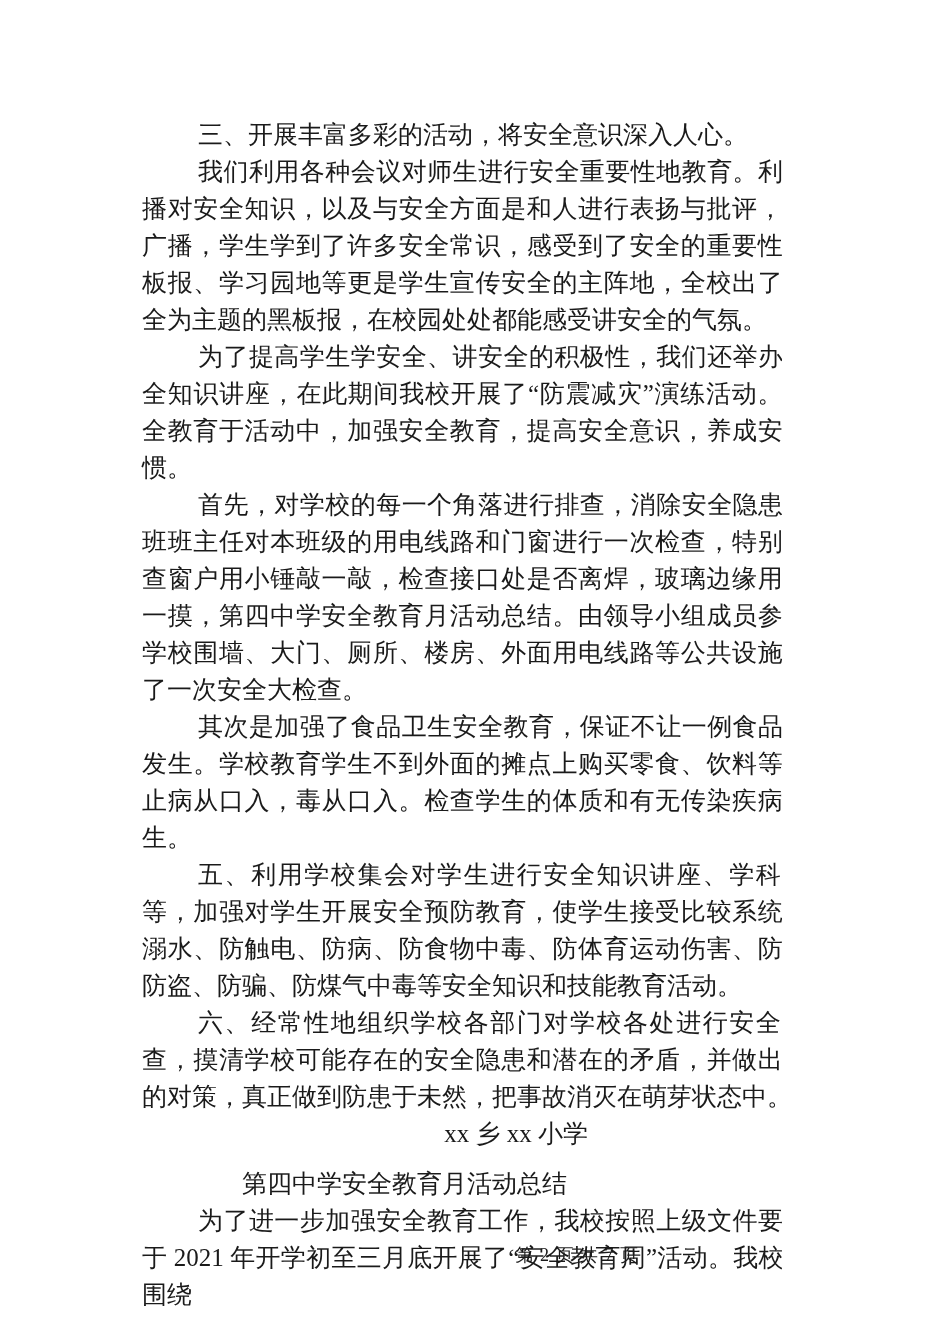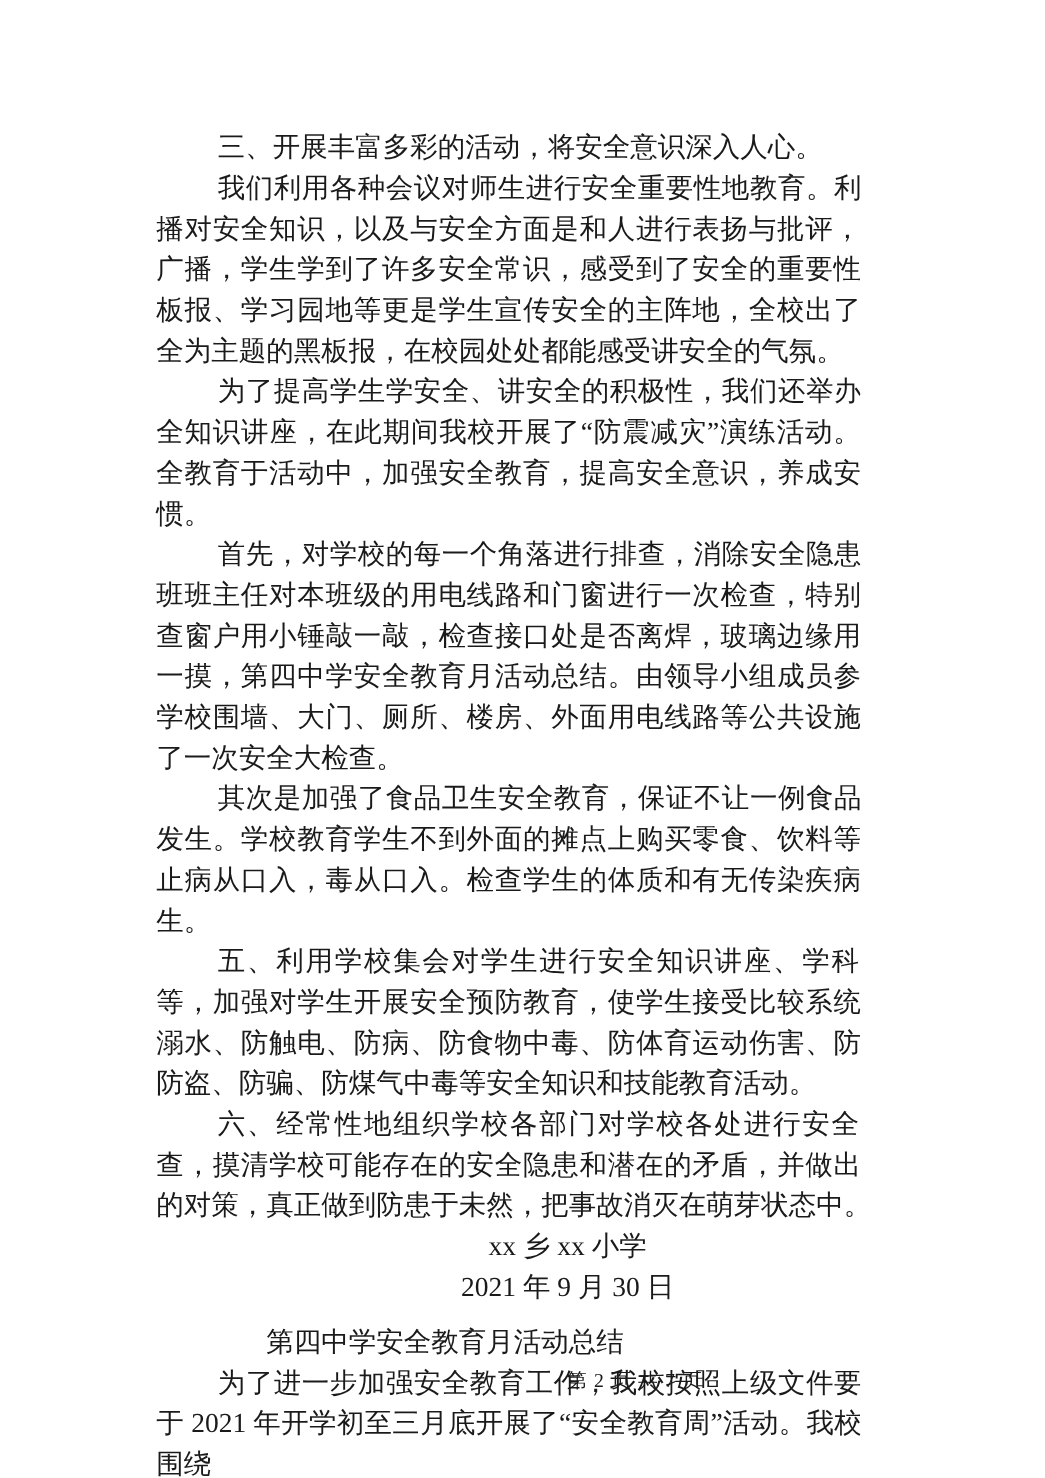--- a/index.html
+++ b/index.html
@@ -56,18 +56,17 @@
 <div class="page">
   <div class="content">
     <p class="para">三、开展丰富多彩的活动，将安全意识深入人心。</p>
     <p class="para">我们利用各种会议对师生进行安全重要性地教育。利用广播对安全知识，以及与安全方面是和人进行表扬与批评，通过广播，学生学到了许多安全常识，感受到了安全的重要性。黑板报、学习园地等更是学生宣传安全的主阵地，全校出了以安全为主题的黑板报，在校园处处都能感受讲安全的气氛。</p>
     <p class="para">为了提高学生学安全、讲安全的积极性，我们还举办了安全知识讲座，在此期间我校开展了“防震减灾”演练活动。寓安全教育于活动中，加强安全教育，提高安全意识，养成安全习惯。</p>
     <p class="para">首先，对学校的每一个角落进行排查，消除安全隐患。各班班主任对本班级的用电线路和门窗进行一次检查，特别是检查窗户用小锤敲一敲，检查接口处是否离焊，玻璃边缘用手摸一摸，第四中学安全教育月活动总结。由领导小组成员参加对学校围墙、大门、厕所、楼房、外面用电线路等公共设施进行了一次安全大检查。</p>
     <p class="para">其次是加强了食品卫生安全教育，保证不让一例食品事故发生。学校教育学生不到外面的摊点上购买零食、饮料等，防止病从口入，毒从口入。检查学生的体质和有无传染疾病的发生。</p>
     <p class="para">五、利用学校集会对学生进行安全知识讲座、学科渗透等，加强对学生开展安全预防教育，使学生接受比较系统的防溺水、防触电、防病、防食物中毒、防体育运动伤害、防火、防盗、防骗、防煤气中毒等安全知识和技能教育活动。</p>
     <p class="para">六、经常性地组织学校各部门对学校各处进行安全大检查，摸清学校可能存在的安全隐患和潜在的矛盾，并做出相应的对策，真正做到防患于未然，把事故消灭在萌芽状态中。</p>
     <p class="para sign">xx 乡 xx 小学</p>
-    <p class="para date">2021 年 9 月 30 日</p>
     <p class="para heading">第四中学安全教育月活动总结</p>
     <p class="para">为了进一步加强安全教育工作，我校按照上级文件要求，于 2021 年开学初至三月底开展了“安全教育周”活动。我校紧紧围绕</p>
   </div>
   <div class="footer">第 2 页 共 7 页</div>
 </div>
 
 </body></html>

